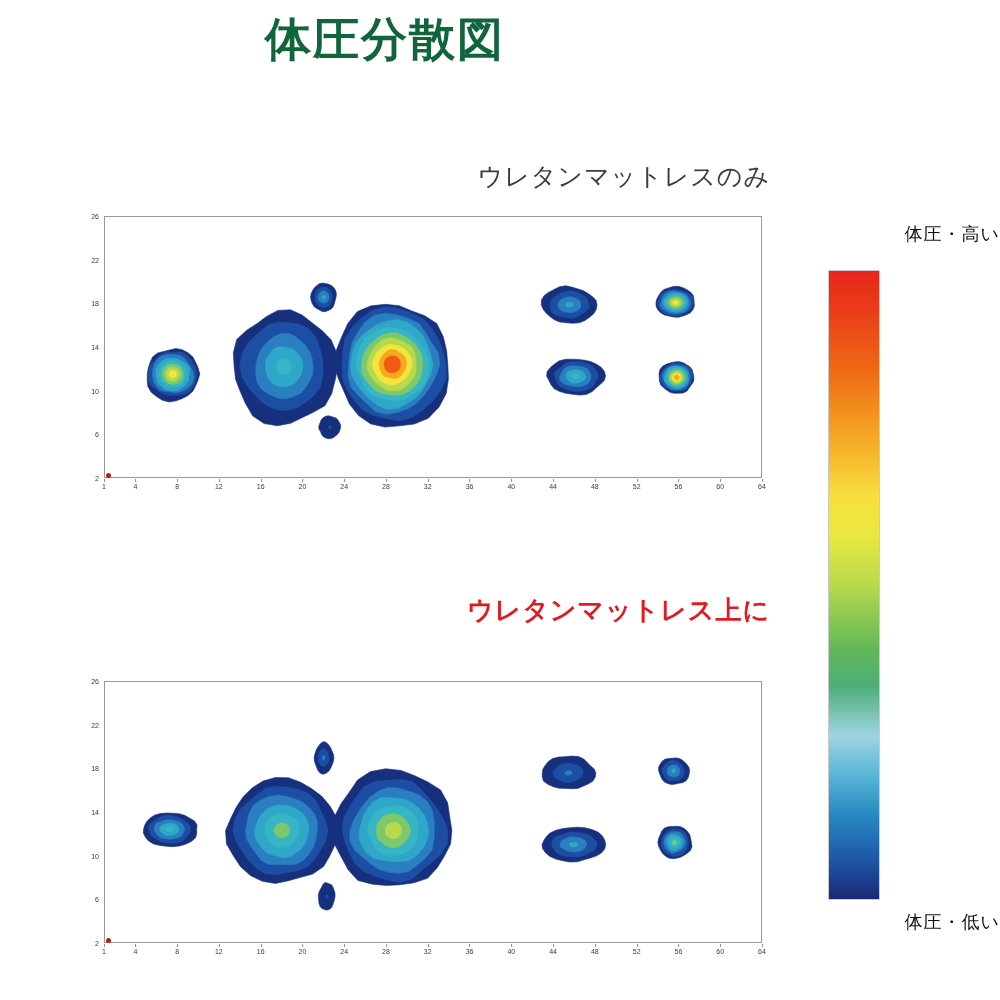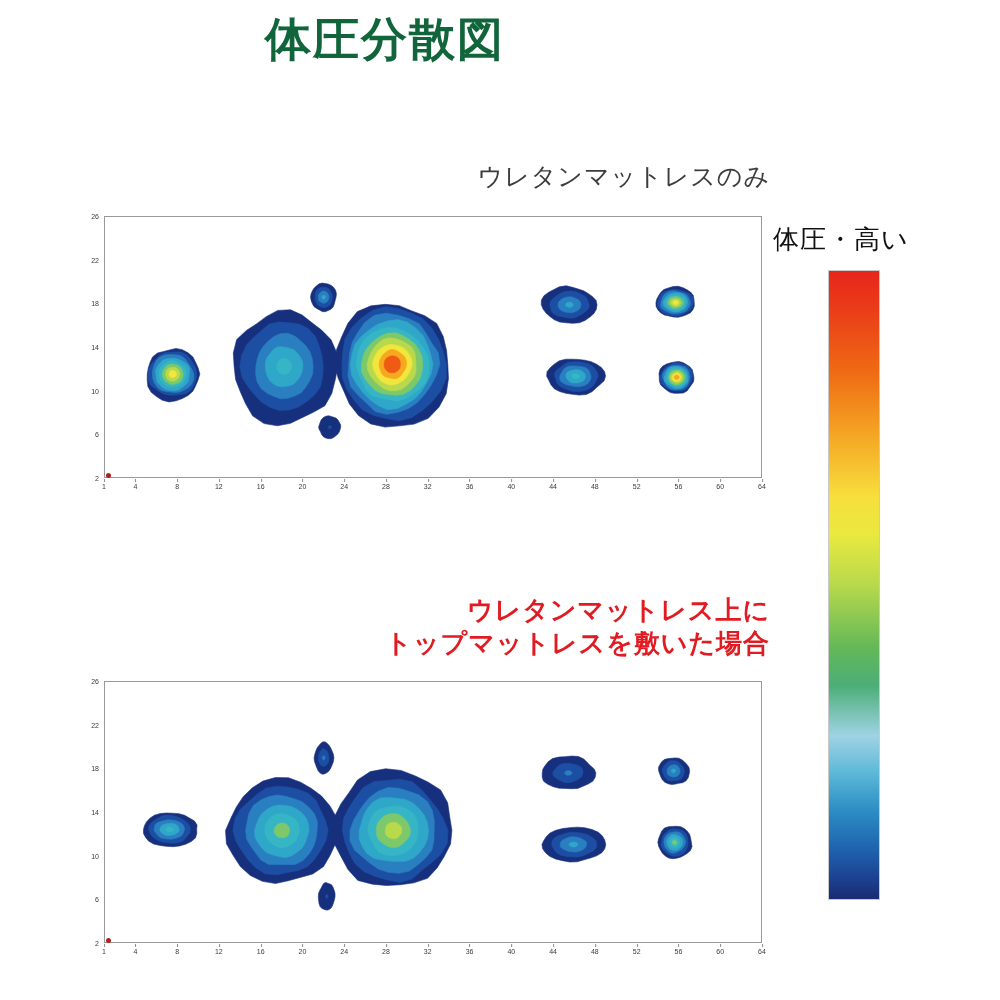--- a/index.html
+++ b/index.html
@@ -72,22 +72,22 @@
     white-space:nowrap;
   }
   .origin-dot{
     position:absolute;width:5px;height:5px;border-radius:50%;
     background:#b02020;
   }
 
   
   .cbar-wrap{position:absolute;left:773px;top:210px;width:227px;height:740px;}
   .cbar-label{
-    position:absolute;left:0;width:227px;text-align:left;
-    font-size:26px;color:#111;font-weight:500;letter-spacing:1px;
+    position:absolute;left:0;width:227px;text-align:right;
+    font-size:18px;color:#111;font-weight:500;letter-spacing:1px;
   }
   .cbar-label-top{top:12px;}
   .cbar-label-bottom{top:700px;}
   .cbar{
     position:absolute;left:55px;top:60px;width:50px;height:628px;
     border:1px solid #c9c9c9;
     background:linear-gradient(to bottom,
       #e8251c 0%,
       #ea3c18 6%,
       #ef6a14 16%,
@@ -220,21 +220,20 @@
         <span class="tick-x" style="left: 532.667px;">52</span>
         <span class="tick-x" style="left: 574.444px;">56</span>
         <span class="tick-x" style="left: 616.222px;">60</span>
         <span class="tick-x" style="left: 658px;">64</span>
       </div>
     <div class="origin-dot" id="dot-top" style="left: 97px; top: 473px;"></div>
   </div>
 
   <div class="caption caption-bottom">
     <span class="l1">ウレタンマットレス上に</span>
-    <span class="l2">トップマットレスを敷いた場合</span>
   </div>
 
   <div class="panel" id="panel-bottom">
     <div class="plot-frame" id="frame-bottom" style="left: 95px; top: 681px; width: 658px; height: 262px;">
       <div class="plot-canvas" id="canvas-bottom">
           <svg viewBox="0 0 658 262" preserveAspectRatio="none">
             <g>
               <path d="M91.96,148.47 L92.05,152.79 L90.70,157.23 L86.44,160.82 L80.85,163.46 L74.63,165.22 L68.05,165.92 L61.52,165.62 L55.18,164.72 L48.85,163.29 L43.90,160.35 L40.72,156.58 L38.61,152.61 L38.64,148.47 L39.70,144.49 L41.75,140.70 L45.08,137.25 L49.50,134.25 L55.37,132.55 L61.65,132.03 L67.83,132.20 L74.08,132.65 L79.89,134.36 L84.67,137.12 L89.76,140.03 L92.34,144.09 Z" fill="#16307e" stroke="#16307e" stroke-width="0.6"></path>
               <path d="M85.59,148.47 L85.22,151.71 L83.05,154.64 L80.68,157.54 L77.59,160.42 L72.83,162.16 L67.40,162.49 L62.19,162.04 L57.22,161.25 L52.88,159.53 L49.31,157.27 L46.58,154.60 L44.85,151.62 L43.84,148.47 L44.11,145.19 L46.04,142.15 L49.24,139.63 L52.76,137.29 L56.88,135.11 L62.03,134.03 L67.41,134.43 L72.24,135.77 L76.36,137.65 L79.87,139.85 L83.15,142.26 L85.08,145.24 Z" fill="#1c4fa3" stroke="#1c4fa3" stroke-width="0.6"></path>
               <path d="M79.81,148.47 L79.13,150.75 L78.09,152.97 L76.51,155.17 L73.49,156.60 L70.17,157.64 L66.62,158.36 L62.93,158.14 L59.27,157.77 L55.72,156.89 L53.31,154.99 L51.58,152.91 L49.91,150.82 L49.22,148.47 L49.62,146.07 L50.45,143.64 L52.76,141.63 L56.29,140.58 L59.56,139.66 L62.95,138.91 L66.55,138.98 L70.00,139.57 L73.23,140.57 L76.13,141.98 L78.16,143.94 L79.26,146.17 Z" fill="#2a7fc0" stroke="#2a7fc0" stroke-width="0.6"></path>
@@ -322,15 +321,16 @@
         <span class="tick-x" style="left: 574.444px;">56</span>
         <span class="tick-x" style="left: 616.222px;">60</span>
         <span class="tick-x" style="left: 658px;">64</span>
       </div>
     <div class="origin-dot" id="dot-bottom" style="left: 97px; top: 938px;"></div>
   </div>
 
   <div class="cbar-wrap">
     <div class="cbar-label cbar-label-top">体圧・高い</div>
     <div class="cbar"></div>
+    <div class="cbar-label cbar-label-bottom">体圧・低い</div>
   </div>
 
 </div>
 
 </body></html>

